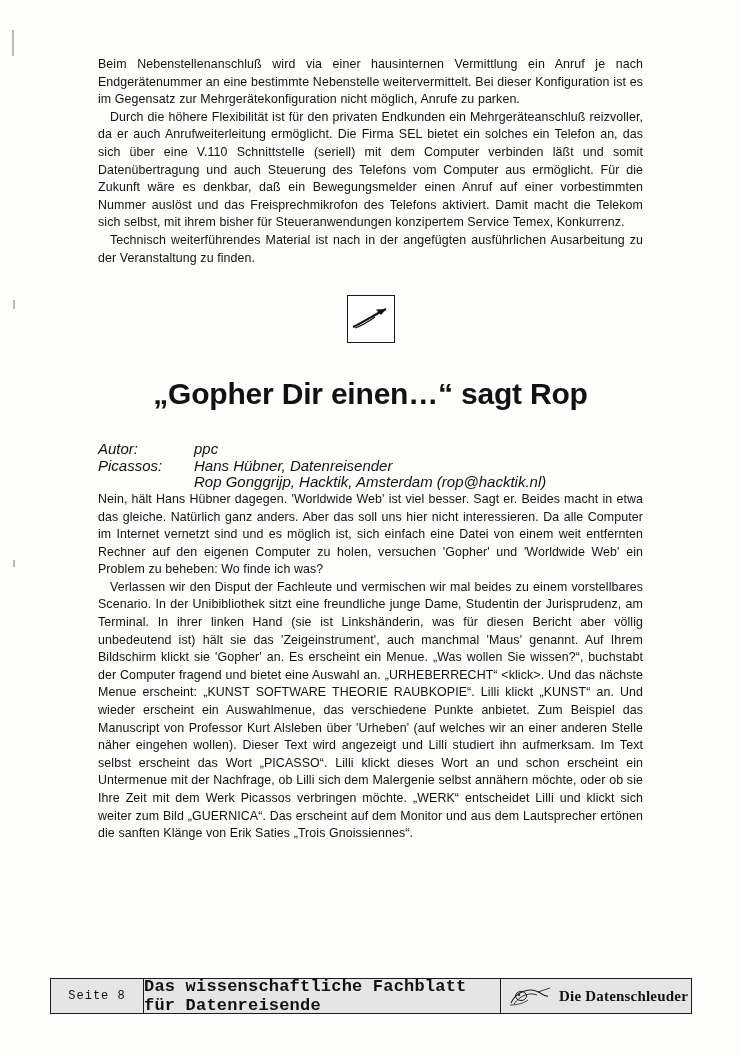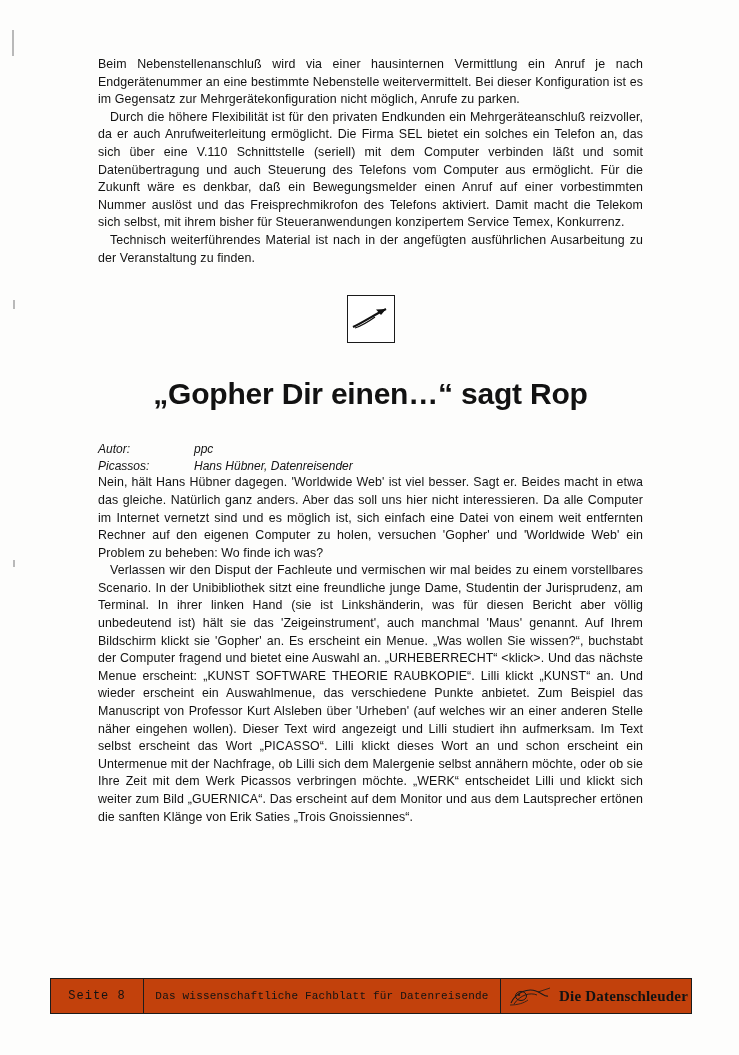--- a/index.html
+++ b/index.html
@@ -54,21 +54,21 @@
   h1.title {
     font-size: 30px;
     line-height: 34px;
     font-weight: bold;
     text-align: center;
     margin: 34px 0 10px 0;
     letter-spacing: -0.2px;
   }
   .credits {
     margin: 30px 0 0 0;
-    font-size: 12px;
+    font-size: 15px;
     line-height: 16.6px;
   }
   .credits .row {
     display: flex;
     align-items: flex-start;
   }
   .credits .lbl {
     width: 96px;
     flex: 0 0 96px;
     font-style: italic;
@@ -88,41 +88,42 @@
   
   .footer {
     position: absolute;
     left: 50px;
     top: 978px;
     width: 640px;
     height: 34px;
     border: 1.3px solid #1c1c1c;
     display: flex;
     align-items: stretch;
-    background: #c2410c;
+    background: #e5e5e5;
   }
   .footer .cell {
     display: flex;
     align-items: center;
     justify-content: center;
   }
   .footer .page-no {
     width: 92px;
     flex: 0 0 92px;
     border-right: 1.3px solid #1c1c1c;
     font-size: 12px;
     font-family: "Liberation Mono", monospace;
     letter-spacing: 1px;
   }
   .footer .tagline {
     flex: 1 1 auto;
     border-right: 1.3px solid #1c1c1c;
-    font-size: 11px;
+    font-size: 17px;
     font-family: "Liberation Mono", monospace;
     letter-spacing: 0.2px;
+    font-weight: bold;
   }
   .footer .brand {
     width: 186px;
     flex: 0 0 186px;
     gap: 7px;
     padding-left: 4px;
   }
   .brand-text {
     font-family: "Liberation Serif", serif;
     font-size: 15px;
@@ -158,20 +159,21 @@
 
     <div class="credits">
       <div class="row">
         <div class="lbl">Autor:</div>
         <div class="val">ppc</div>
       </div>
       <div class="row">
         <div class="lbl">Picassos:</div>
         <div class="val">Hans Hübner, Datenreisender</div>
       </div>
+      <div class="val sub">Rop Gonggrijp, Hacktik, Amsterdam (rop@hacktik.nl)</div>
     </div>
 
     <p class="para body-start">Nein, hält Hans Hübner dagegen. 'Worldwide Web' ist viel besser. Sagt er. Beides macht in etwa das gleiche. Natürlich ganz anders. Aber das soll uns hier nicht interessieren. Da alle Computer im Internet vernetzt sind und es möglich ist, sich einfach eine Datei von einem weit entfernten Rechner auf den eigenen Computer zu holen, versuchen 'Gopher' und 'Worldwide Web' ein Problem zu beheben: Wo finde ich was?</p>
     <p class="para indent">Verlassen wir den Disput der Fachleute und vermischen wir mal beides zu einem vorstellbares Scenario. In der Unibibliothek sitzt eine freundliche junge Dame, Studentin der Jurisprudenz, am Terminal. In ihrer linken Hand (sie ist Linkshänderin, was für diesen Bericht aber völlig unbedeutend ist) hält sie das 'Zeigeinstrument', auch manchmal 'Maus' genannt. Auf Ihrem Bildschirm klickt sie 'Gopher' an. Es erscheint ein Menue. „Was wollen Sie wissen?“, buchstabt der Computer fragend und bietet eine Auswahl an. „URHEBERRECHT“ &lt;klick&gt;. Und das nächste Menue erscheint: „KUNST SOFTWARE THEORIE RAUBKOPIE“. Lilli klickt „KUNST“ an. Und wieder erscheint ein Auswahlmenue, das verschiedene Punkte anbietet. Zum Beispiel das Manuscript von Professor Kurt Alsleben über 'Urheben' (auf welches wir an einer anderen Stelle näher eingehen wollen). Dieser Text wird angezeigt und Lilli studiert ihn aufmerksam. Im Text selbst erscheint das Wort „PICASSO“. Lilli klickt dieses Wort an und schon erscheint ein Untermenue mit der Nachfrage, ob Lilli sich dem Malergenie selbst annähern möchte, oder ob sie Ihre Zeit mit dem Werk Picassos verbringen möchte. „WERK“ entscheidet Lilli und klickt sich weiter zum Bild „GUERNICA“. Das erscheint auf dem Monitor und aus dem Lautsprecher ertönen die sanften Klänge von Erik Saties „Trois Gnoissiennes“.</p>
 
   </div>
 
   <div class="footer">
     <div class="cell page-no">Seite  8</div>
     <div class="cell tagline">Das wissenschaftliche Fachblatt für Datenreisende</div>

